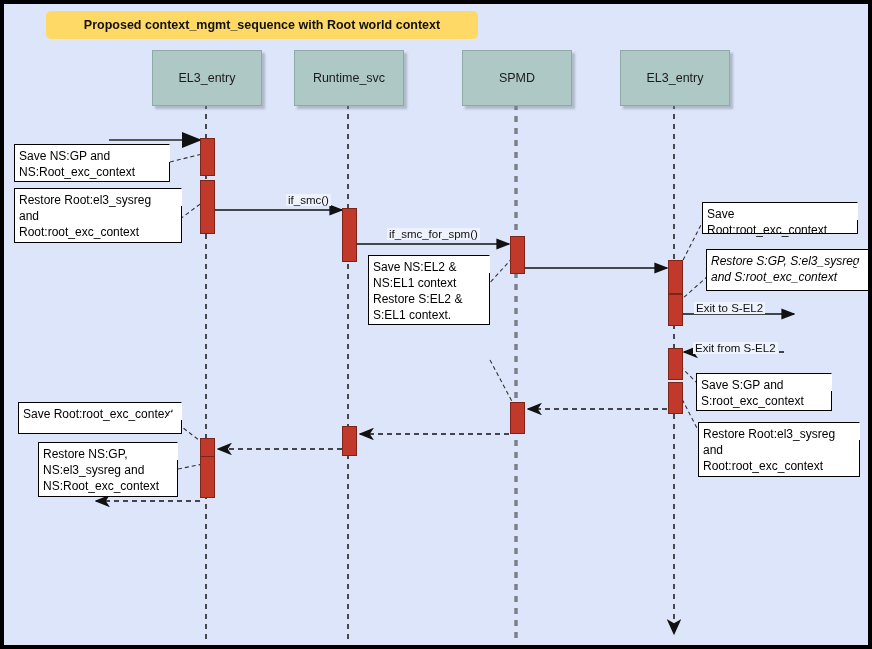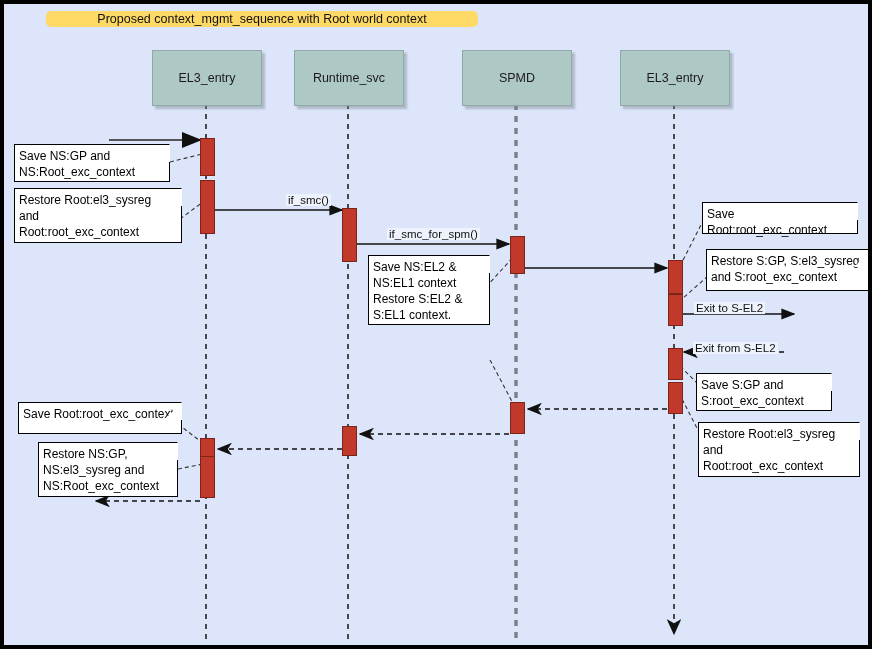--- a/index.html
+++ b/index.html
@@ -23,28 +23,28 @@
     width: 872px;
     height: 649px;
   }
 
   
   .title-banner {
     position: absolute;
     left: 42px;
     top: 7px;
     width: 432px;
-    height: 16px;
+    height: 28px;
     background: #ffd966;
     border-radius: 5px;
     display: flex;
     align-items: center;
     justify-content: center;
     font-size: 12.5px;
-    font-weight: normal;
+    font-weight: bold;
     color: #111;
     z-index: 6;
   }
 
   
   .lifeline-head {
     position: absolute;
     height: 54px;
     background: #aec8c6;
     border: 1px solid #8fa9a7;
@@ -193,21 +193,21 @@
 and
 Root:root_exc_context</div>
 
   <div class="note" style="left:364px; top:251px; width:122px; height:70px;">Save NS:EL2 &amp;
 NS:EL1 context
 Restore S:EL2 &amp;
 S:EL1 context.</div>
 
   <div class="note" style="left:698px; top:198px; width:156px; height:32px;">Save Root:root_exc_context</div>
 
-  <div class="note" style="left:702px; top:245px; width:166px; height:42px;">Restore S:GP, S:el3_sysreg
+  <div class="note" style="left:702px; top:245px; width:166px; height:42px;font-style:italic;">Restore S:GP, S:el3_sysreg
 and S:root_exc_context</div>
 
 
   <div class="note" style="left:692px; top:369px; width:136px; height:38px;">Save S:GP and
 S:root_exc_context</div>
 
   <div class="note" style="left:694px; top:418px; width:162px; height:55px;">Restore Root:el3_sysreg
 and
 Root:root_exc_context</div>
 

